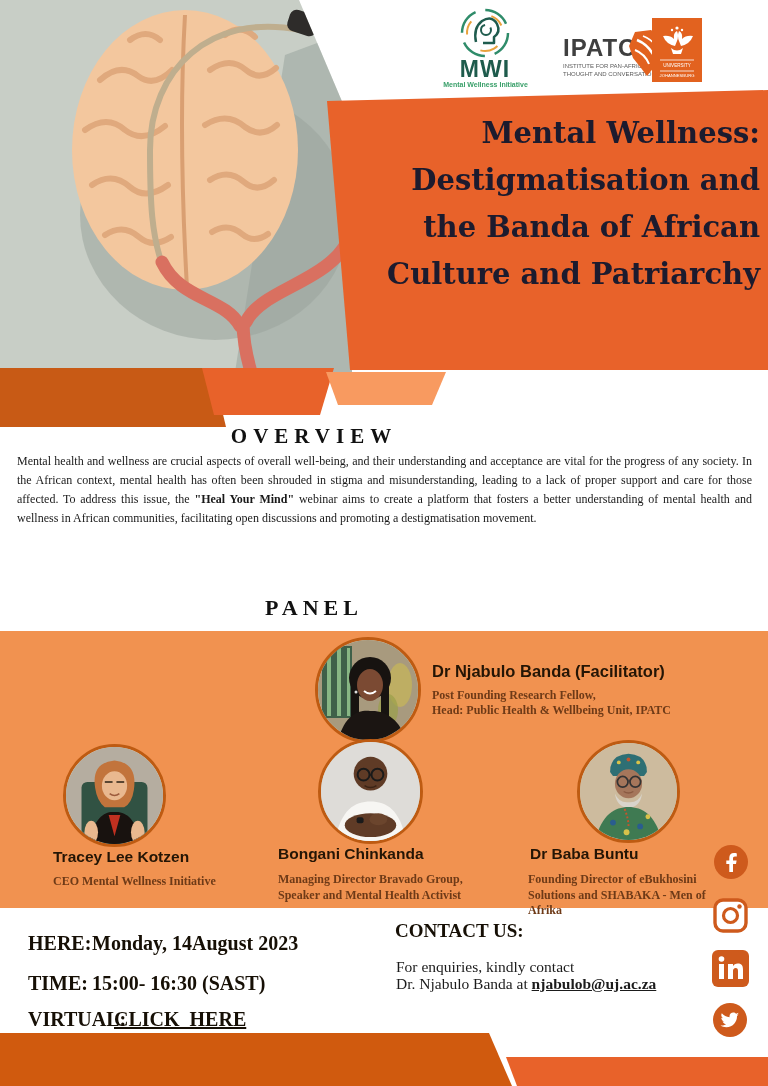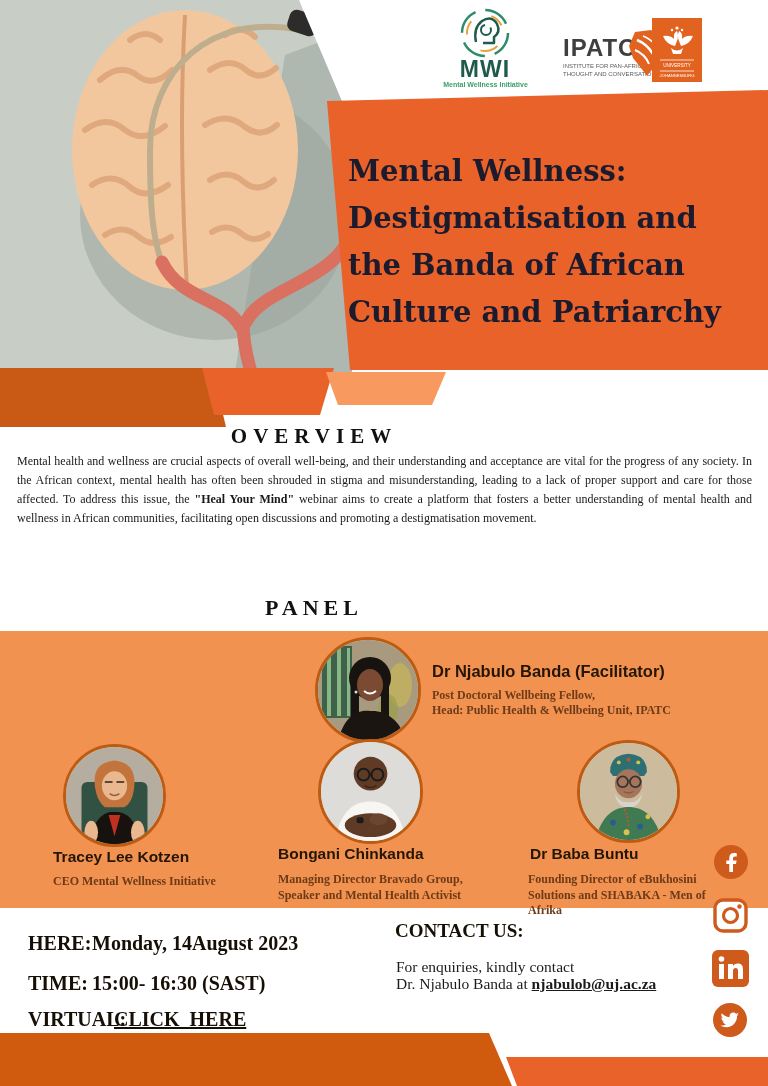--- a/index.html
+++ b/index.html
@@ -6,23 +6,23 @@
   #poster{position:relative;width:768px;height:1086px;background:#ffffff;overflow:hidden;
           font-family:"Liberation Serif",serif;}
   .abs{position:absolute;}
 
   
   #photo{left:0;top:0;width:352px;height:372px;
          clip-path:polygon(0 0,299px 0,352px 125px,352px 372px,0 372px);}
   
   #title-panel{left:0;top:85px;width:768px;height:285px;background:#E8622A;
                clip-path:polygon(327px 16px,768px 5px,768px 285px,350px 285px);}
-  #title-text{left:348px;top:110px;width:412px;text-align:left;
+  #title-text{left:348px;top:110px;width:412px;text-align:right;
               font-family:"DejaVu Serif",serif;font-weight:bold;
-              font-size:29px;line-height:47px;color:#1C1B2E;margin-top:38px;}
+              font-size:29px;line-height:47px;color:#1C1B2E;}
   
   .stripe{position:absolute;}
   #stripe-dark{left:0;top:368px;width:226px;height:59px;background:#C85A15;
                clip-path:polygon(0 0,212px 0,226px 59px,0 59px);}
   #stripe-mid{left:202px;top:368px;width:132px;height:47px;background:#E8622A;
               clip-path:polygon(0 0,132px 0,118px 47px,12px 47px);}
   #stripe-light{left:326px;top:372px;width:120px;height:33px;background:#F89A60;
                 clip-path:polygon(0 0,120px 0,106px 33px,12px 33px);}
 
   
@@ -170,21 +170,21 @@
       <circle cx="52" cy="38" r="21" fill="#171310"></circle>
       <rect x="33" y="38" width="8" height="50" fill="#171310"></rect>
         <rect x="63" y="38" width="8" height="50" fill="#171310"></rect>
       <ellipse cx="52" cy="45" rx="13" ry="16" fill="#7b4a33"></ellipse>
       <path d="M46 51 q6 5 12 0" stroke="#fff" stroke-width="2" fill="none"></path>
       <circle cx="38" cy="52" r="1.5" fill="#ddd"></circle>
       <path d="M20 100 C28 74 40 70 52 71 C68 70 82 80 88 100 Z" fill="#1b1512"></path>
     </svg>
   </div>
   <div class="p-name" style="left:432px;top:662px;font-size:16.5px;">Dr Njabulo Banda  (Facilitator)</div>
-  <div class="p-role" style="left:432px;top:688px;">Post Doctoral Wellbeing Fellow,</div>
+  <div class="p-role" style="left:432px;top:688px;">Post Founding Research Fellow,</div>
   <div class="p-role" style="left:432px;top:703px;">Head: Public Health &amp; Wellbeing Unit, IPATC</div>
 
   <div class="avatar" style="left:63px;top:744px;width:97px;height:97px;">
     <svg width="97" height="97" viewBox="0 0 100 100">
       <rect width="100" height="100" fill="#b5ada0"></rect>
       <rect x="16" y="36" width="68" height="64" rx="6" fill="#315243"></rect>
       <path d="M30 42 Q26 16 50 14 Q74 16 70 44 Q68 58 60 62 L40 62 Q32 56 30 42 Z" fill="#c2743c"></path>
       <ellipse cx="50" cy="40" rx="13" ry="15" fill="#e9b88f"></ellipse>
       <path d="M40 36 h8 M52 36 h8" stroke="#5a4632" stroke-width="2"></path>
       <path d="M45 48 q5 4 10 0" stroke="#9c5a3c" stroke-width="1.6" fill="none"></path>

